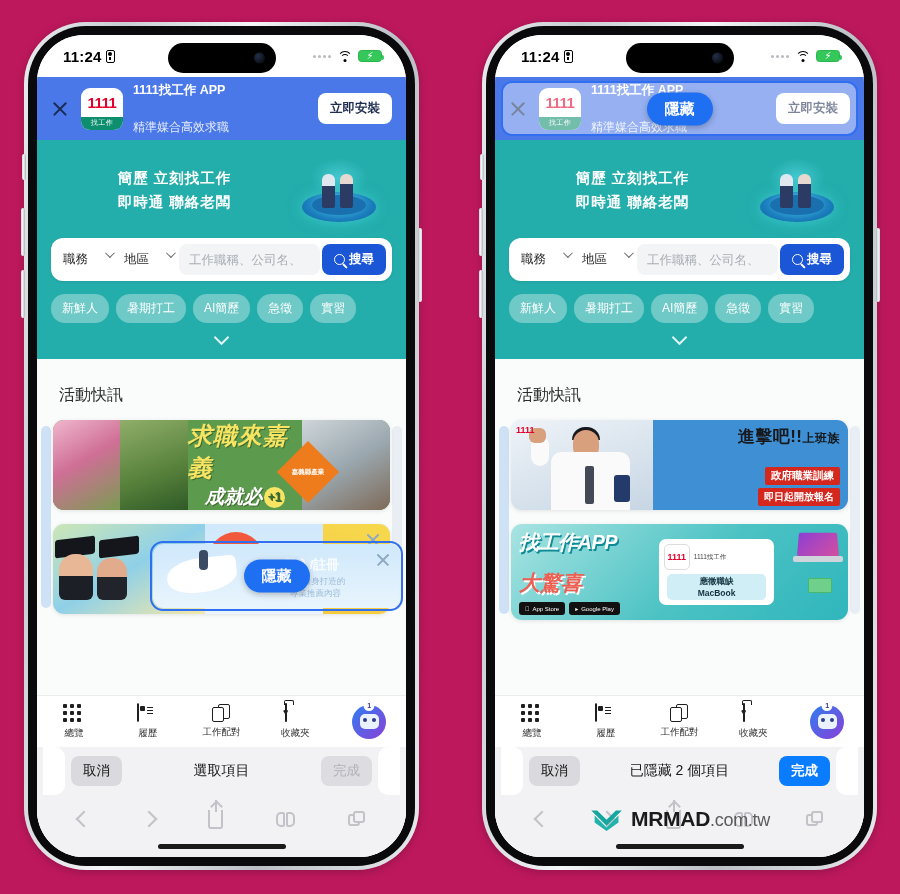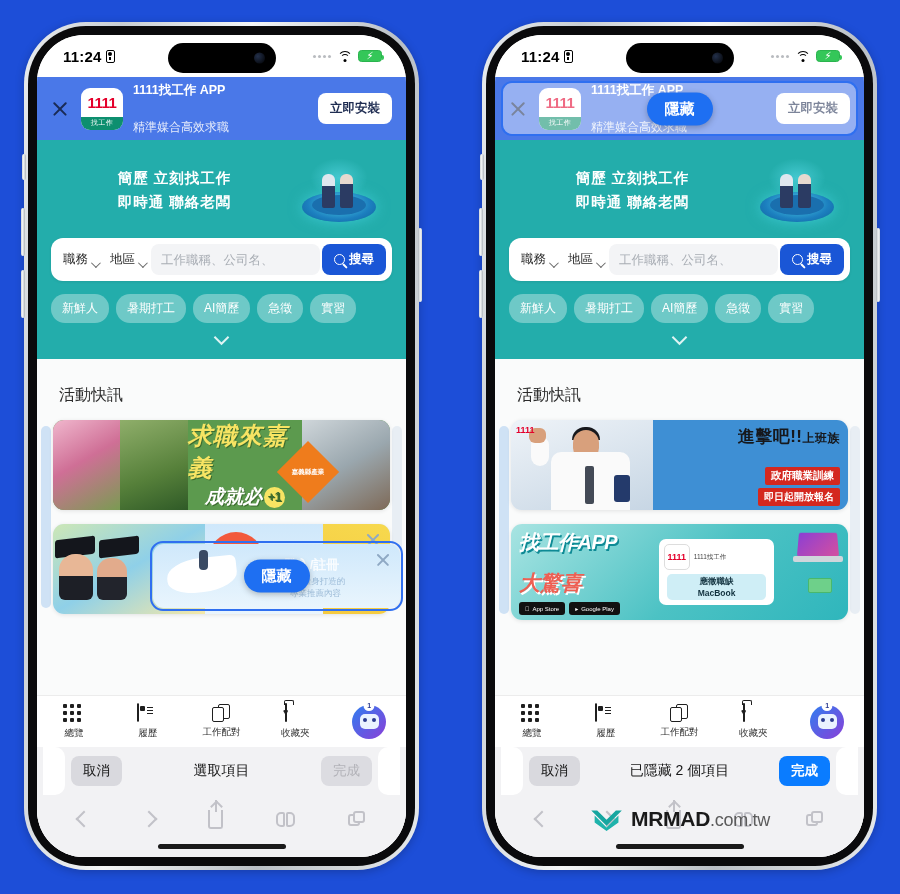--- a/index.html
+++ b/index.html
@@ -1,21 +1,21 @@
 <!DOCTYPE html>
 <html><head>
 <meta charset="utf-8">
 <style>
   * { box-sizing: border-box; margin:0; padding:0; }
   html,body{
     width:900px; height:894px; overflow:hidden;
     background:#ffffff;
     font-family:"Liberation Sans","DejaVu Sans",sans-serif;
   }
-  .stage{ position:relative; width:900px; height:894px; background:#1d4ed8; }
+  .stage{ position:relative; width:900px; height:894px; background:#be185d; }
 
   
   .phone{ position:absolute; top:22px; width:395px; height:848px; }
   .phone.left{ left:24px; }
   .phone.right{ left:482px; }
 
   .frame-outer{
     position:absolute; inset:0;
     border-radius:62px;
     background:linear-gradient(100deg,#e9ecee 0%,#c9ced3 18%,#f4f6f7 42%,#b9bfc5 70%,#e6e9eb 100%);
@@ -119,21 +119,21 @@
                     border-radius:50%; background:#1a6fae; }
   .hero-art .p1,.hero-art .p2{ position:absolute; bottom:16px; width:13px; height:34px; }
   .hero-art .p1{ left:26px; background:linear-gradient(#dfe7ef 0 36%,#2b3b63 36% 100%); border-radius:6px 6px 2px 2px;}
   .hero-art .p2{ left:44px; background:linear-gradient(#e7d9cf 0 30%,#2b3b63 30% 100%); border-radius:6px 6px 2px 2px;}
   .hero-art .glow{ position:absolute; left:14px; top:0; width:58px; height:40px;
                    background:radial-gradient(ellipse,rgba(110,235,255,.45),transparent 70%); }
 
   .searchwrap{ margin:14px 14px 0; background:#fff; border-radius:12px;
                display:flex; align-items:center; padding:6px; gap:2px;
                box-shadow:0 1px 3px rgba(0,0,0,.08); }
-  .sel{ display:flex; align-items:flex-end; gap:3px; font-size:12.5px; color:#2a2a2a;
+  .sel{ display:flex; align-items:flex-start; gap:17px; font-size:12.5px; color:#2a2a2a;
         padding:0 4px 0 6px; white-space:nowrap; cursor:pointer; }
   .chev{ width:7px;height:7px;border-right:1.6px solid #6b6b6b;border-bottom:1.6px solid #6b6b6b;
          transform:rotate(45deg) translateY(-2px); display:inline-block; }
   .sinput{ flex:1; min-width:0; background:#f3f4f6; border-radius:8px; border:none;
            height:31px; padding:0 10px; font-size:12.5px; color:#333;
            font-family:inherit; }
   .sinput::placeholder{ color:#a8adb4; }
   .sbtn{ background:#1a56d6; color:#fff; border-radius:8px; height:31px;
          display:flex; align-items:center; gap:4px; padding:0 12px; font-size:12.5px;
          font-weight:700; cursor:pointer; flex:none; }

